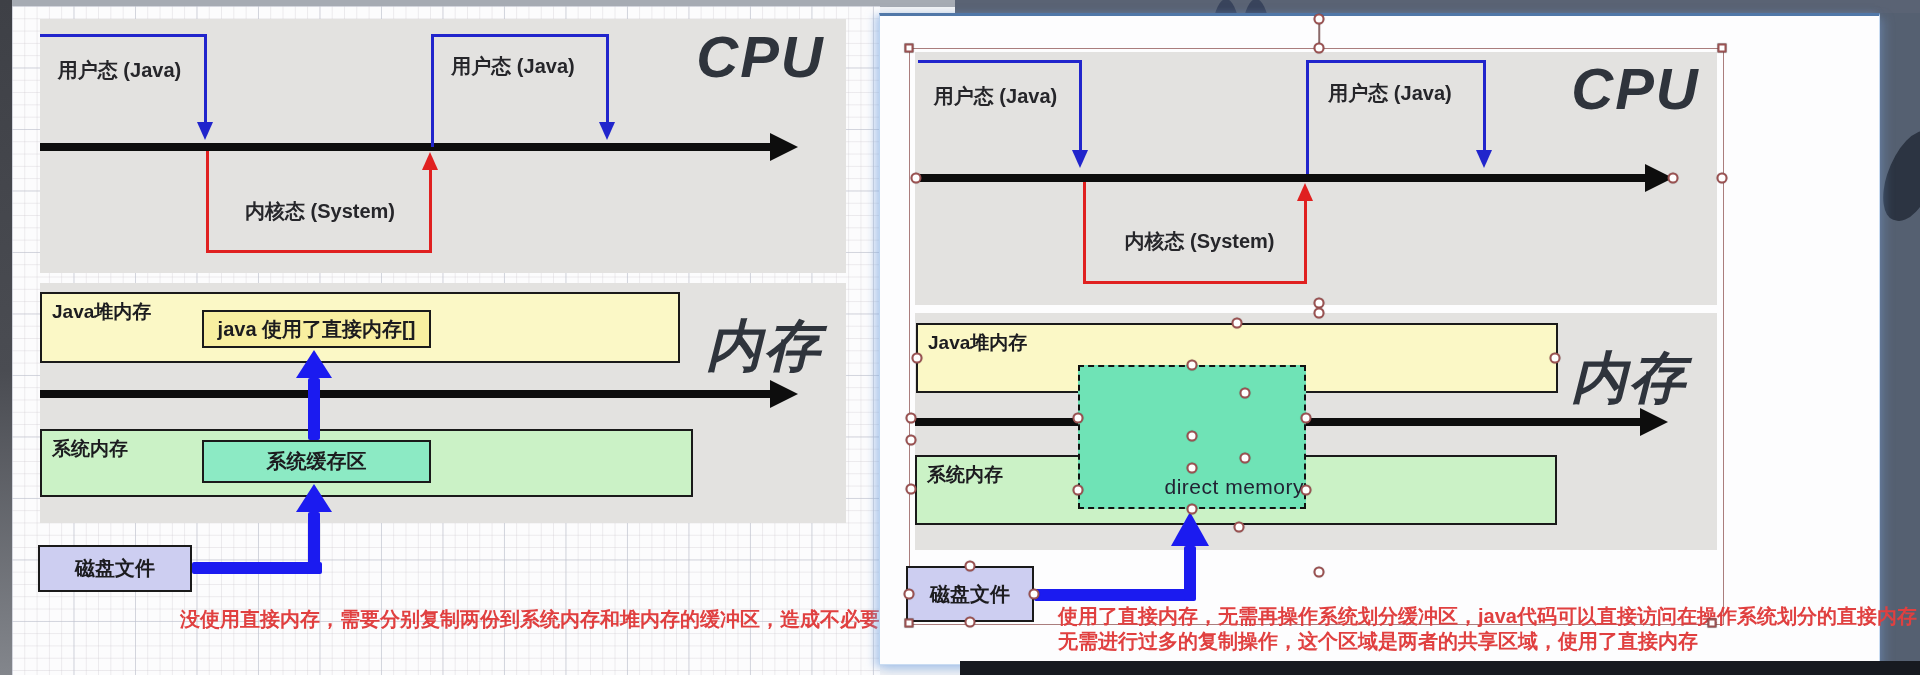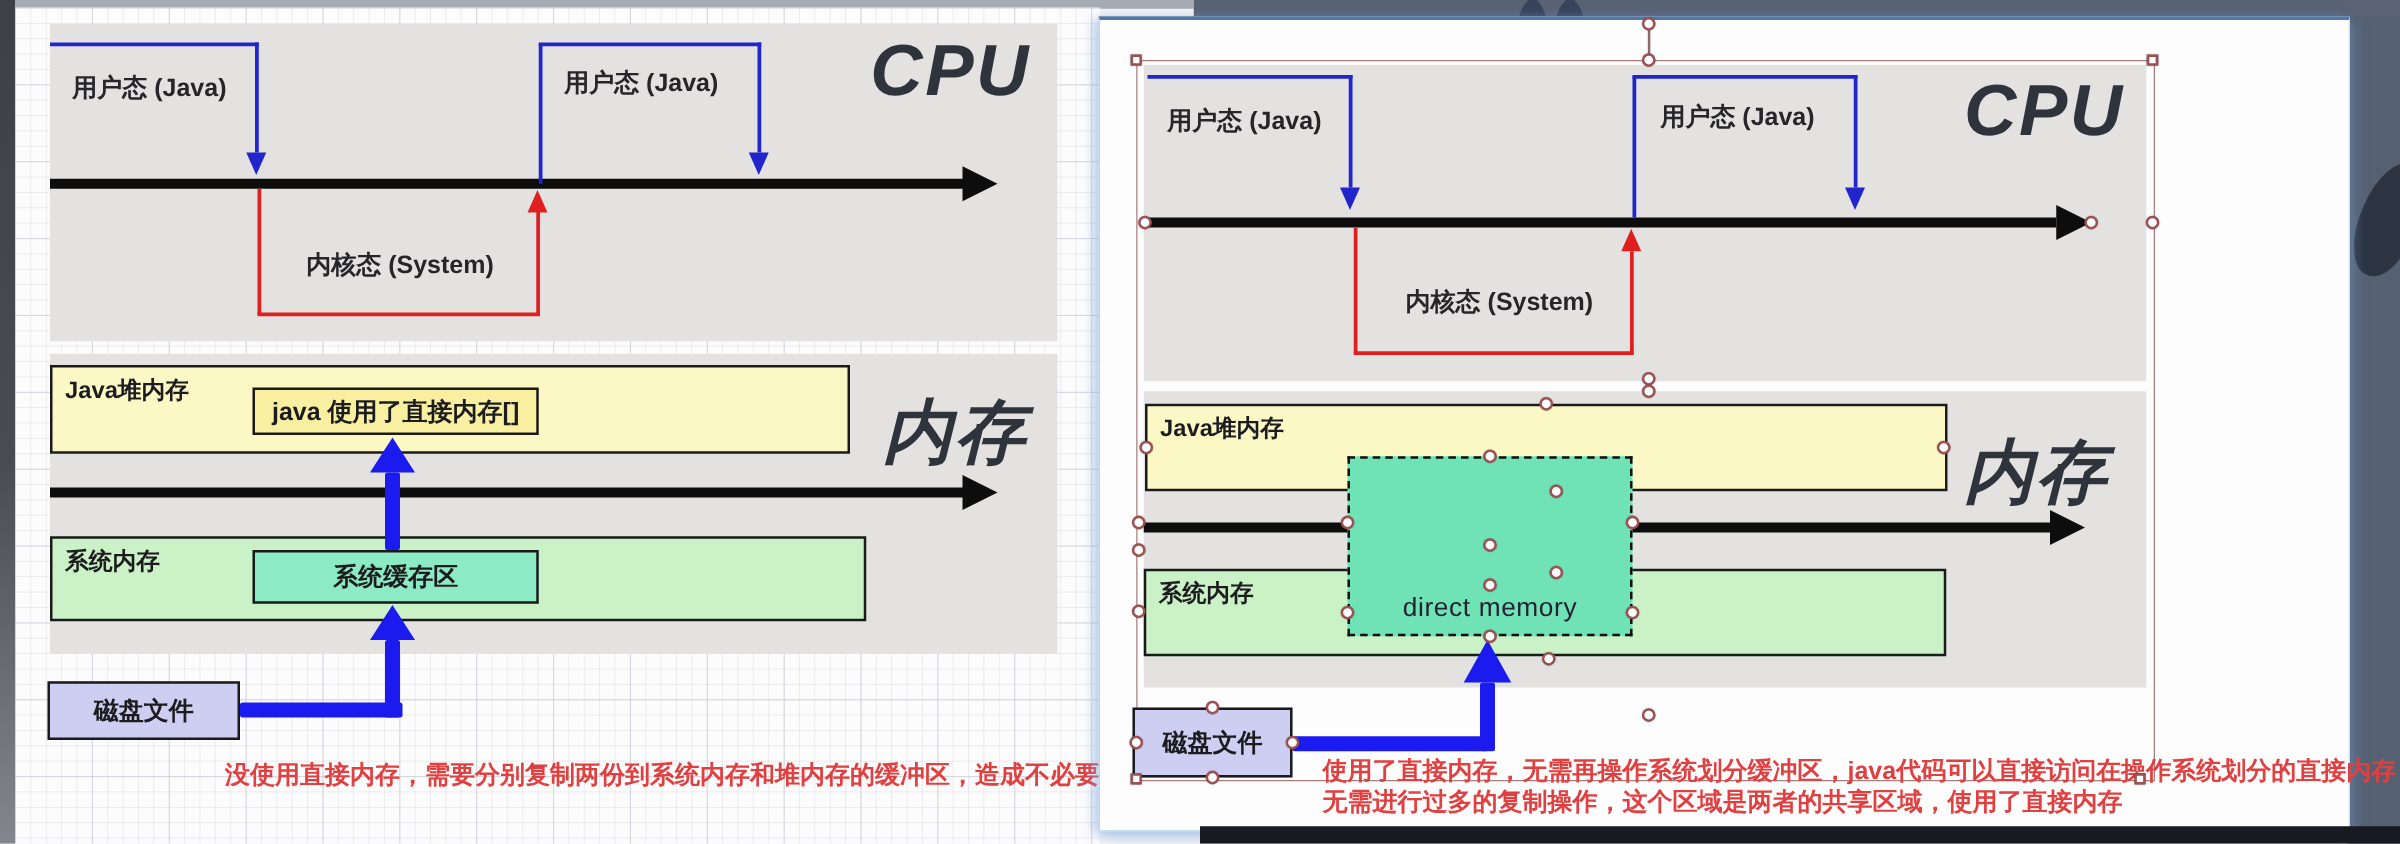--- a/index.html
+++ b/index.html
@@ -37,21 +37,21 @@
   .red-seg{background:#e02020;}
   .thick-blue{background:#1b1bf0;border-radius:2px;}
   .tri{width:0;height:0;}
   .tri-right{border-top:14px solid transparent;border-bottom:14px solid transparent;border-left:28px solid #0d0d0d;}
   .tri-down-blue{border-left:8px solid transparent;border-right:8px solid transparent;border-top:18px solid #2125cc;}
   .tri-up-red{border-left:8px solid transparent;border-right:8px solid transparent;border-bottom:18px solid #e02020;}
   .tri-up-thick{border-left:18px solid transparent;border-right:18px solid transparent;border-bottom:28px solid #1b1bf0;}
   .tri-up-thick-big{border-left:19px solid transparent;border-right:19px solid transparent;border-bottom:34px solid #1b1bf0;}
   .caption{color:#e04040;font-size:20px;font-weight:600;white-space:nowrap;}
   .direct-box{background:#6fe3b6;border:2px dashed #111;box-sizing:border-box;}
-  .direct-label{position:absolute;left:0;right:0;bottom:8px;text-align:center;font-size:21px;color:#223;letter-spacing:.5px;}
+  .direct-label{position:absolute;left:0;right:0;bottom:8px;text-align:right;font-size:21px;color:#223;letter-spacing:.5px;}
   
   .sel-rect{border:1px solid #aa7d7d;}
   .h{position:absolute;width:11px;height:11px;border-radius:50%;background:#fff;border:2px solid #9a5252;
      transform:translate(-50%,-50%);box-sizing:border-box;box-shadow:0 0 1px rgba(0,0,0,.35);}
   .hs{border-radius:1px;width:9px;height:9px;}
   .rot-stem{position:absolute;width:1.5px;background:#8a6a6a;transform:translateX(-50%);}
   .m-glyph{left:1207px;top:0;width:80px;height:14px;overflow:hidden;}
 </style>
 </head>
 <body>

